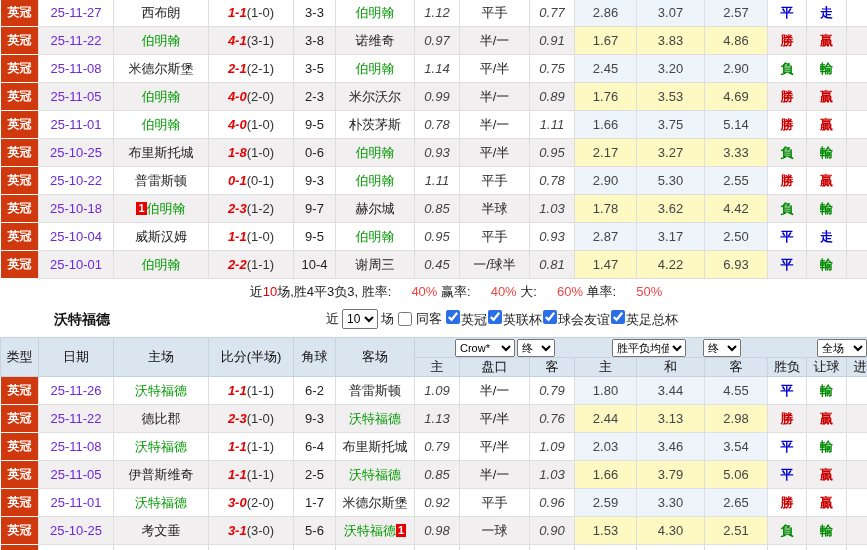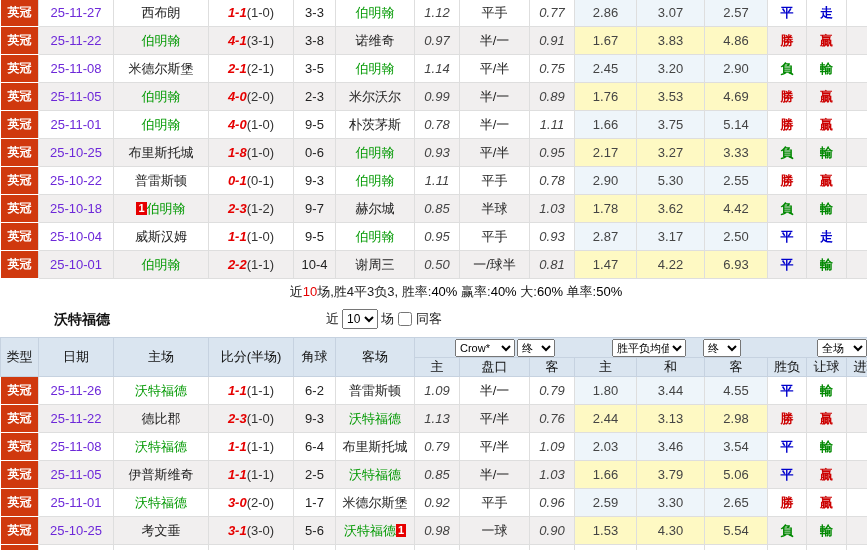--- a/index.html
+++ b/index.html
@@ -33,21 +33,21 @@
   .green{color:var(--c-green,#008800);}
   .blue{color:var(--c-blue,#0000cc);}
   .badge{display:inline-block;background:var(--c-score,#e60000);color:#fff;
     font-size:11px;font-weight:bold;line-height:13px;padding:0 2px;
     vertical-align:1px;}
   #table1-wrap{margin-top:-2px;}
   
   #summary{height:25px;line-height:25px;text-align:center;padding-left:45px;
     color:#222;}
   #summary .r{color:var(--c-score,#e60000);}
-  #summary .b{color:#000000;}
+  #summary .b{color:#ef4444;margin-left:20px;}
   
   #section2-bar{position:relative;height:33px;background:#fff;}
   #section2-title{position:absolute;left:54px;top:7px;font-weight:bold;
     font-size:14px;color:#111;}
   #section2-controls{position:absolute;left:326px;top:5px;display:flex;
     align-items:center;gap:3px;}
   #section2-controls select{font-size:12px;height:20px;}
   #section2-controls input[type=checkbox]{accent-color:#2a6fe8;margin:0 1px;
     width:14px;height:14px;}
   
@@ -237,21 +237,21 @@
           <td class="res blue">走</td>
           <td></td>
         </tr>
         <tr class="alt">
           <td class="league">英冠</td>
           <td class="date">25-10-01</td>
           <td class="team"><span class="hl">伯明翰</span></td>
           <td class="score"><span class="ft">2-2</span><span class="ht">(1-1)</span></td>
           <td class="corner">10-4</td>
           <td class="team"><span>谢周三</span></td>
-          <td class="odds">0.50</td>
+          <td class="odds">0.45</td>
           <td>一/球半</td>
           <td class="odds">0.81</td>
           <td class="eu">1.47</td>
           <td class="eu">4.22</td>
           <td class="eu">6.93</td>
           <td class="res blue">平</td>
           <td class="res green">輸</td>
           <td></td>
         </tr>
       </tbody>
@@ -261,20 +261,21 @@
 <div id="summary"><span>近</span><span class="r">10</span><span>场,胜4平3负3, 胜率:</span><span class="b">40%</span><span> 赢率:</span><span class="b">40%</span><span> 大:</span><span class="b">60%</span><span> 单率:</span><span class="b">50%</span></div>
 
 <div id="section2-bar">
   <span id="section2-title">沃特福德</span>
   <span id="section2-controls">
     <span>近</span>
     <select><option>10</option></select>
     <span>场</span>
     <input type="checkbox" id="same-away-cb" style="">
     <span>同客</span>
+    <span id="league-filters"><input type="checkbox" checked="" style=""><span>英冠</span><input type="checkbox" checked="" style=""><span>英联杯</span><input type="checkbox" checked="" style=""><span>球会友谊</span><input type="checkbox" checked="" style=""><span>英足总杯</span></span>
   </span>
 </div>
 
 <table>
   <colgroup>
     <col class="c1">
       <col class="c2">
       <col class="c3">
       <col class="c4">
       <col class="c5">
@@ -408,21 +409,21 @@
         <td class="date">25-10-25</td>
         <td class="team"><span>考文垂</span></td>
         <td class="score"><span class="ft">3-1</span><span class="ht">(3-0)</span></td>
         <td class="corner">5-6</td>
         <td class="team"><span class="hl">沃特福德</span><span class="badge">1</span></td>
         <td class="odds">0.98</td>
         <td>一球</td>
         <td class="odds">0.90</td>
         <td class="eu">1.53</td>
         <td class="eu">4.30</td>
-        <td class="eu">5.54</td>
+        <td class="eu">2.51</td>
         <td class="res green">負</td>
         <td class="res green">輸</td>
         <td></td>
       </tr>
       <tr>
         <td class="league">英冠</td>
         <td></td>
         <td></td>
         <td></td>
         <td></td>

